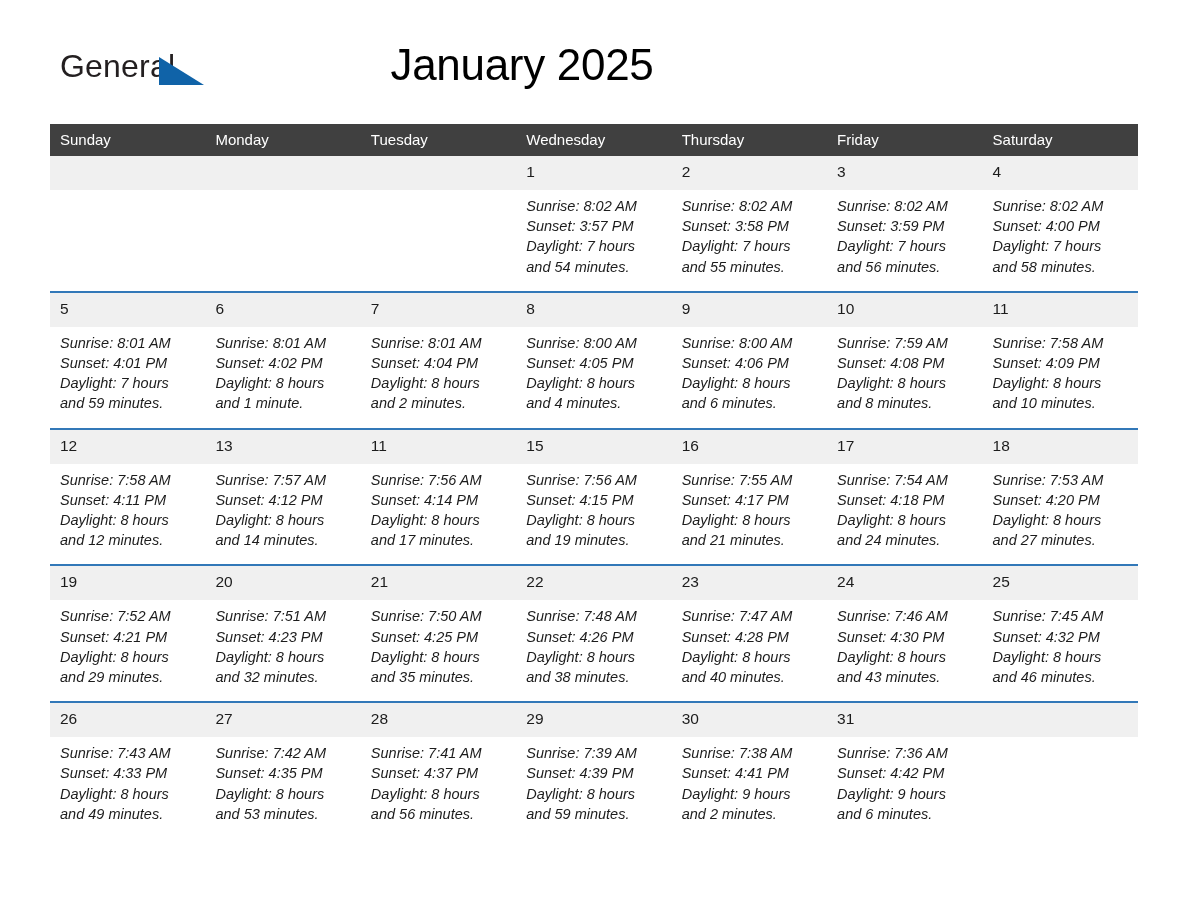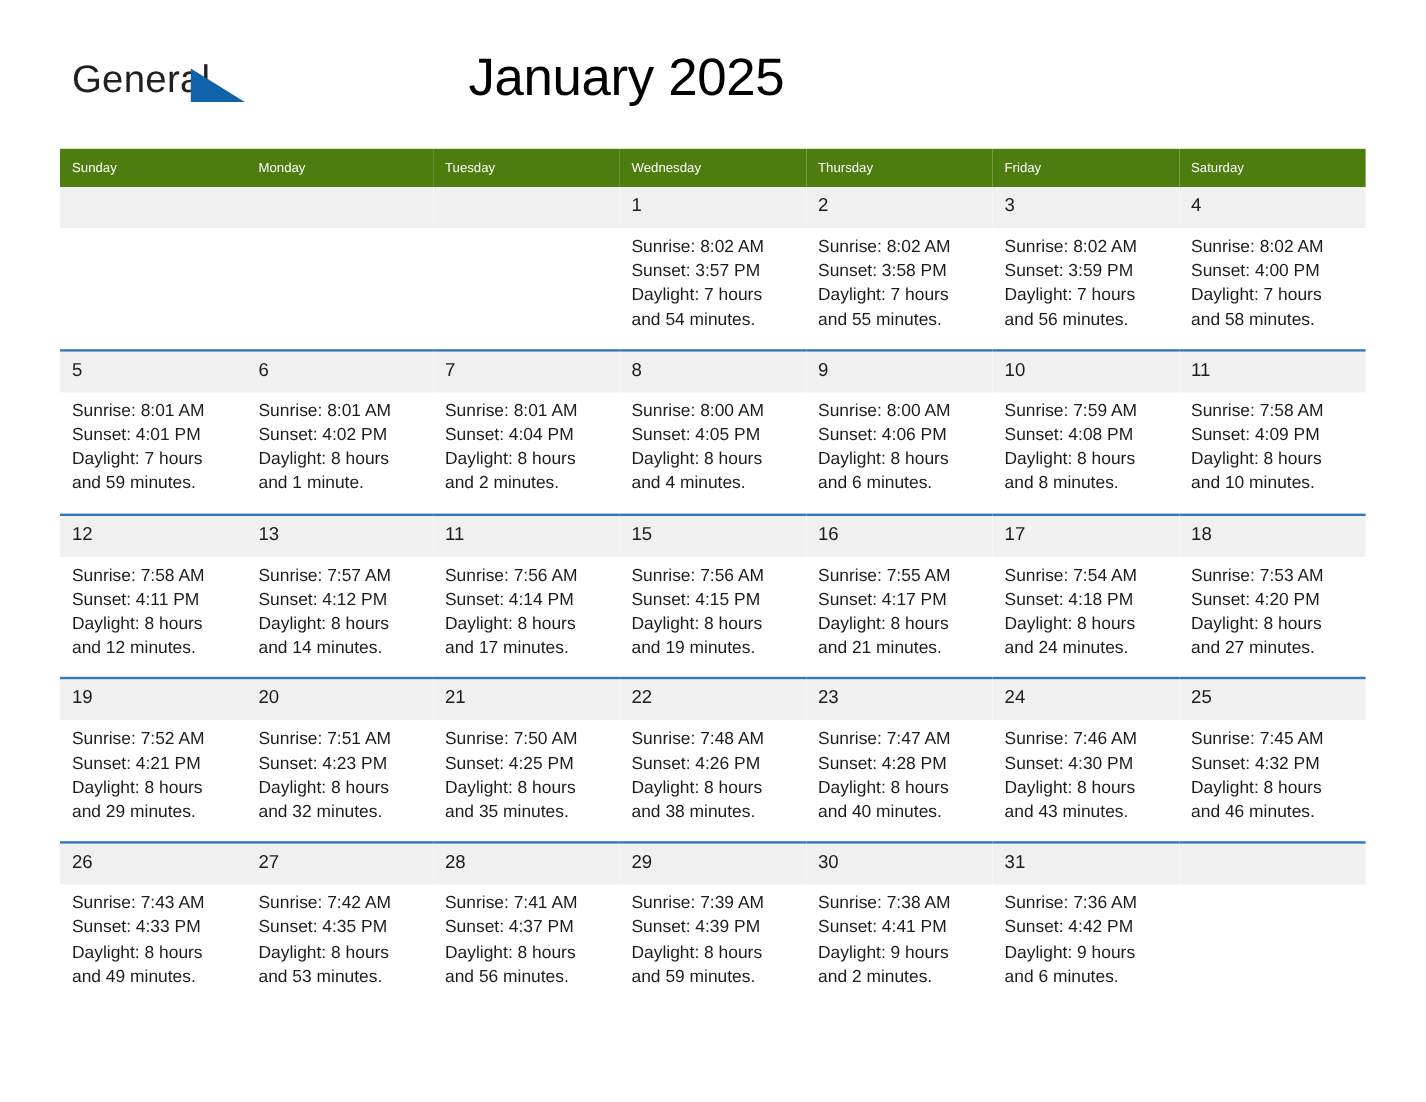--- a/index.html
+++ b/index.html
@@ -81,23 +81,23 @@
   }
 
   
   .calendar {
     margin-top: 14px;
     width: 1088px;
     border-collapse: collapse;
     table-layout: fixed;
   }
   .calendar th {
-    background: #4d7c0f;
+    background: #404040;
     color: #ffffff;
-    font-size: 11px;
+    font-size: 15px;
     font-weight: normal;
     text-align: left;
     padding: 7px 0 8px 10px;
     height: 17px;
     vertical-align: middle;
   }
   .calendar td {
     vertical-align: top;
     padding: 0;
     width: 155.4px;
@@ -114,20 +114,21 @@
     color: #1c1c1c;
     line-height: 1;
     padding: 8px 0 9px 10px;
     height: 17px;
     box-sizing: content-box;
   }
   .cell-body {
     padding: 6px 10px 14px 10px;
     min-height: 86px;
     box-sizing: border-box;
+    font-style: italic;
   }
   .cell-body div {
     font-size: 14.5px;
     line-height: 20.2px;
     color: #1c1c1c;
     white-space: nowrap;
   }
   .cell-empty .cell-body {
     min-height: 86px;
   }

